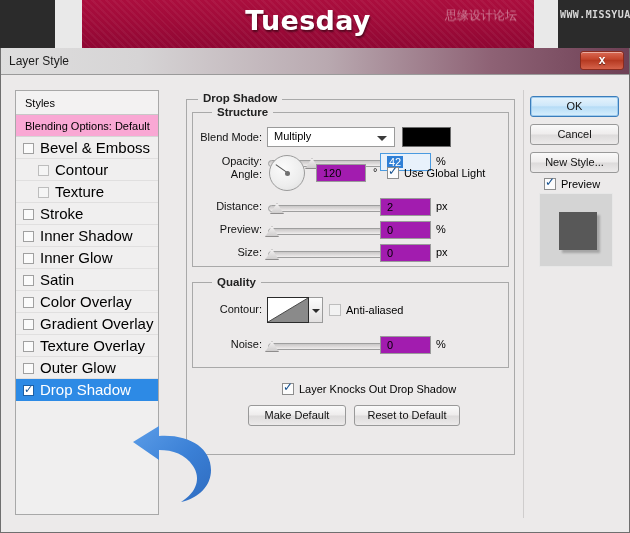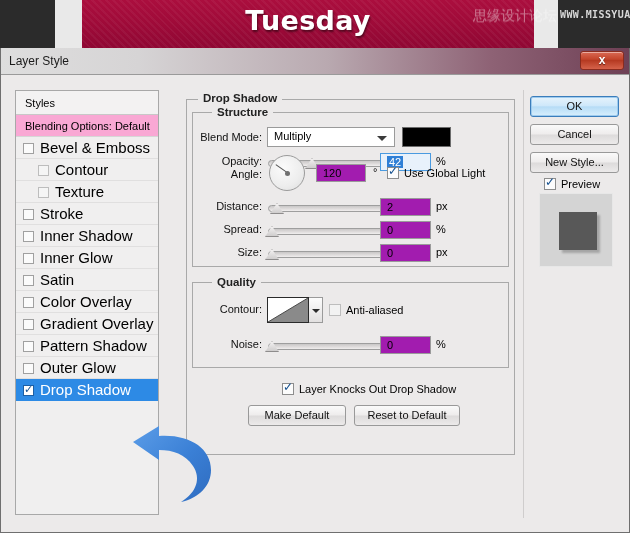--- a/index.html
+++ b/index.html
@@ -23,24 +23,23 @@
     overflow:hidden;
   }
   .banner-title {
     position:absolute; left:0; right:0; top:5px; text-align:center;
     font-family:"DejaVu Sans", sans-serif;
     font-size:27px; font-weight:bold; color:#fff; letter-spacing:0.3px;
     text-shadow: 1px 2px 2px rgba(0,0,0,0.45);
   }
   .wm-cn {
     position:absolute; left:445px; top:7px; width:90px; height:16px;
-    font-family:"DejaVu Sans", sans-serif; font-size:14px;
+    font-family:"DejaVu Sans", sans-serif; font-size:12px;
     color:rgba(255,255,255,0.30); letter-spacing:0px; white-space:nowrap;
     text-shadow:0 1px 0 rgba(255,255,255,0.18);
-    margin-left:28px;
   }
   .wm-en {
     position:absolute; left:560px; top:9px;
     font-family:"DejaVu Sans Mono", monospace; font-size:10px; font-weight:bold;
     color:#d8d8d8; letter-spacing:0.4px; white-space:nowrap;
   }
 
   
   .dialog {
     position:absolute; left:0; top:48px; width:630px; height:485px;
@@ -263,21 +262,21 @@
     <div id="style-rows">
         <div class="style-row"><span class="cb"></span><span>Bevel &amp; Emboss</span></div>
         <div class="style-row sub"><span class="cb sub-cb"></span><span>Contour</span></div>
         <div class="style-row sub"><span class="cb sub-cb"></span><span>Texture</span></div>
         <div class="style-row"><span class="cb"></span><span>Stroke</span></div>
         <div class="style-row"><span class="cb"></span><span>Inner Shadow</span></div>
         <div class="style-row"><span class="cb"></span><span>Inner Glow</span></div>
         <div class="style-row"><span class="cb"></span><span>Satin</span></div>
         <div class="style-row"><span class="cb"></span><span>Color Overlay</span></div>
         <div class="style-row"><span class="cb"></span><span>Gradient Overlay</span></div>
-        <div class="style-row"><span class="cb"></span><span>Pattern Shadow</span></div>
+        <div class="style-row"><span class="cb"></span><span>Texture Overlay</span></div>
         <div class="style-row"><span class="cb"></span><span>Outer Glow</span></div>
         <div class="style-row selected"><span class="cb on"></span><span>Drop Shadow</span></div>
       </div>
   </div>
 
   <div class="main-panel">
 
     <div class="group ds-group"></div>
     <div class="group-label ds-label">Drop Shadow</div>
 
@@ -313,21 +312,21 @@
     </div>
 
     <div class="row-label" style="left:0px; top:110px; width:76px;">Distance:</div>
     <div class="slider-track" style="left:82px; top:115px; width:130px;"></div>
     <div class="slider-thumb" style="left:84px; top:113px;"></div>
     <div class="fld" style="left:194px; top:108px; width:51px;">
       <span>2</span>
     </div>
     <div class="unit" style="left:250px; top:110px;">px</div>
 
-    <div class="row-label" style="left:0px; top:133px; width:76px;">Spread:</div>
+    <div class="row-label" style="left:0px; top:133px; width:76px;">Preview:</div>
     <div class="slider-track" style="left:82px; top:138px; width:130px;"></div>
     <div class="slider-thumb" style="left:79px; top:136px;"></div>
     <div class="fld" style="left:194px; top:131px; width:51px;">
       <span>0</span>
     </div>
     <div class="unit" style="left:250px; top:133px;">%</div>
 
     <div class="row-label" style="left:0px; top:156px; width:76px;">Size:</div>
     <div class="slider-track" style="left:82px; top:161px; width:130px;"></div>
     <div class="slider-thumb" style="left:79px; top:159px;"></div>

